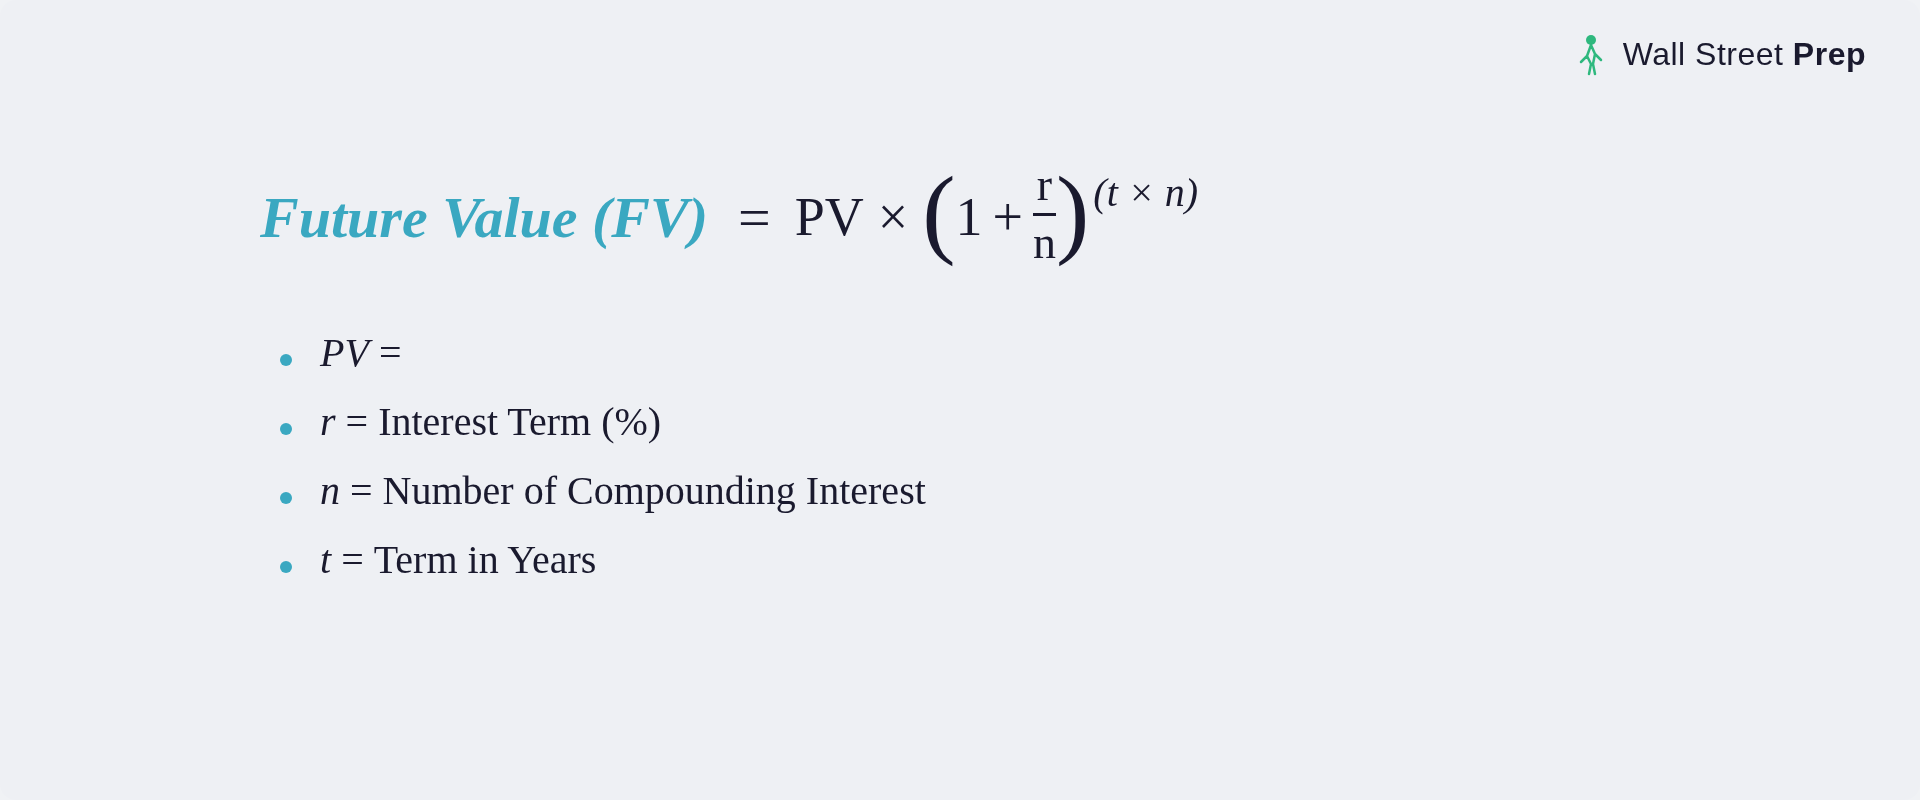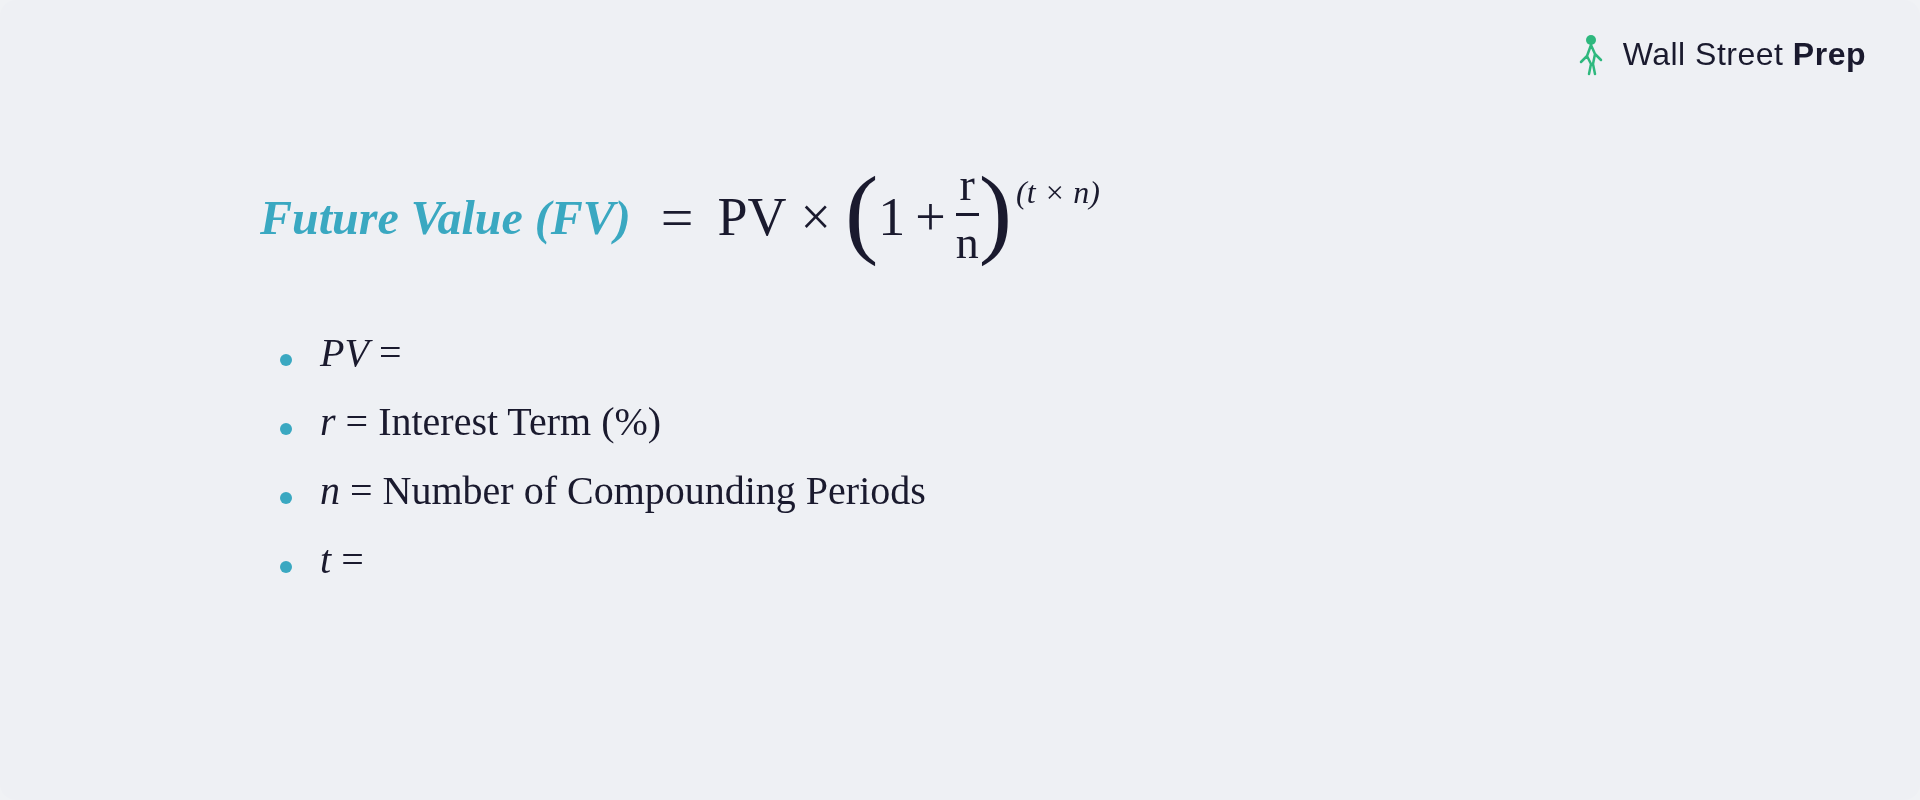--- a/index.html
+++ b/index.html
@@ -63,21 +63,21 @@
     
     .formula-row {
       display: flex;
       align-items: center;
       margin-bottom: 60px;
       padding-left: 60px;
     }
 
     .formula-lhs {
       font-family: 'Segoe Script', 'Comic Sans MS', cursive;
-      font-size: 48px;
+      font-size: 58px;
       font-weight: bold;
       color: #3aa8c1;
       font-style: italic;
       margin-right: 30px;
       white-space: nowrap;
     }
 
     .equals-sign {
       font-family: 'Times New Roman', serif;
       font-size: 58px;
@@ -167,21 +167,21 @@
     .exponent-area {
       display: flex;
       flex-direction: column;
       justify-content: flex-start;
       margin-left: 4px;
       margin-top: -50px;
     }
 
     .exponent-text {
       font-family: 'Segoe Script', 'Comic Sans MS', cursive;
-      font-size: 32px;
+      font-size: 40px;
       color: #1a1a2e;
       font-style: italic;
     }
 
     
     .bullet-list {
       list-style: none;
       padding-left: 80px;
     }
 
@@ -272,23 +272,24 @@
         <li>
           <span class="bullet-dot"></span>
           <span class="bullet-label">r</span>
           <span class="bullet-sep"> = </span>
           <span class="bullet-desc">Interest Term (%)</span>
         </li>
         <li>
           <span class="bullet-dot"></span>
           <span class="bullet-label">n</span>
           <span class="bullet-sep"> = </span>
-          <span class="bullet-desc">Number of Compounding Periods</span>
+          <span class="bullet-desc">Number of Compounding Interest</span>
         </li>
         <li>
           <span class="bullet-dot"></span>
           <span class="bullet-label">t</span>
           <span class="bullet-sep"> = </span>
+          <span class="bullet-desc">Term in Years</span>
         </li>
       </ul>
 
   </div>
 </div>
 
 </body></html>

